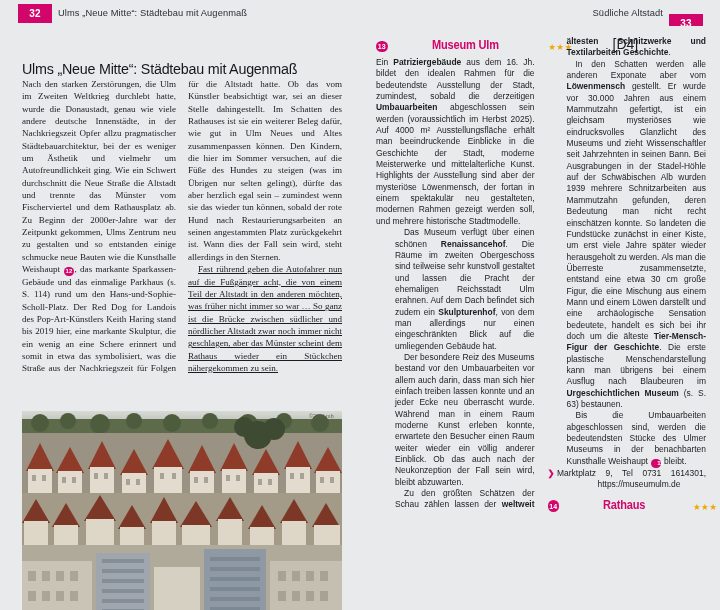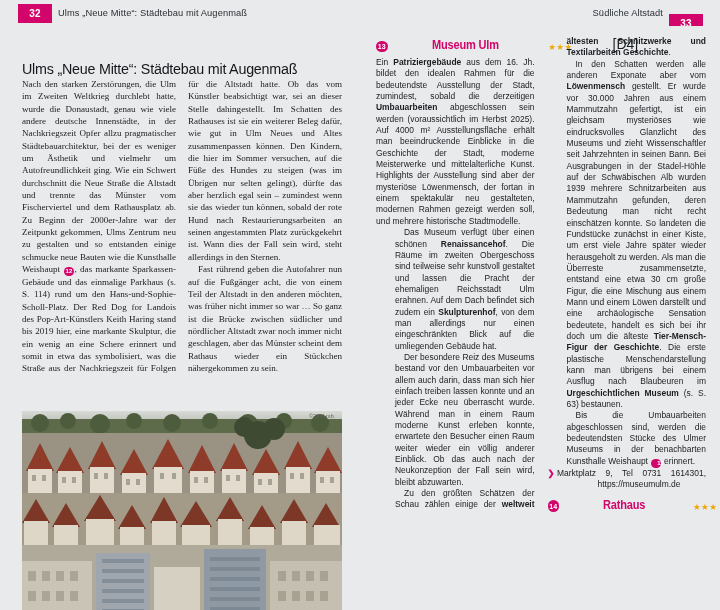--- a/index.html
+++ b/index.html
@@ -57,21 +57,21 @@
     width: 320px; height: 330px;
     column-count: 2; column-gap: 12px;
   }
   .lcols p {
     margin: 0;
     font-size: 9.05px; line-height: 12.35px;
     text-align: justify; color: #1b1e21;
     -webkit-hyphens: auto; hyphens: auto;
     text-indent: 0;
   }
-  .lcols p + p { text-indent: 10px; }
+  .lcols p + p { text-indent: 10px; text-decoration: underline; }
 
   .photo {
     position: absolute; left: 22px; top: 385px;
     width: 320px; height: 212px;
     overflow: hidden;
     background: #6f7a63;
   }
   .photo svg { display: block; width: 100%; height: 100%; }
   .photo-credit {
     position: absolute; right: 8px; top: 2px;
@@ -326,25 +326,25 @@
         <span class="stars">★★★</span>
         <span class="poi-grid">[D4]</span>
       </div>
 
       <p><span>Ein </span><b>Patriziergebäude</b><span> aus dem 16. Jh. bildet den idealen Rahmen für die bedeutendste Ausstellung der Stadt, zumindest, sobald die derzeitigen </span><b>Umbauarbeiten</b><span> abgeschlossen sein werden (voraussichtlich im Herbst 2025). Auf 4000 m² Ausstellungsfläche erhält man beeindruckende Einblicke in die Geschichte der Stadt, moderne Meisterwerke und mittelalterliche Kunst. Highlights der Ausstellung sind aber der mysteriöse Löwenmensch, der fortan in einem spektakulär neu gestalteten, modernen Rahmen gezeigt werden soll, und mehrere historische Stadtmodelle.</span></p>
 
       <p class="ind"><span>Das Museum verfügt über einen schönen </span><b>Renaissancehof</b><span>. Die Räume im zweiten Obergeschoss sind teilweise sehr kunstvoll gestaltet und lassen die Pracht der ehemaligen Reichsstadt Ulm erahnen. Auf dem Dach befindet sich zudem ein </span><b>Skulpturenhof</b><span>, von dem man allerdings nur einen eingeschränkten Blick auf die umliegenden Gebäude hat.</span></p>
 
       <p class="ind">Der besondere Reiz des Museums bestand vor den Umbauarbeiten vor allem auch darin, dass man sich hier einfach treiben lassen konnte und an jeder Ecke neu überrascht wurde. Während man in einem Raum moderne Kunst erleben konnte, erwartete den Besucher einen Raum weiter wieder ein völlig anderer Einblick. Ob das auch nach der Neukonzeption der Fall sein wird, bleibt abzuwarten.</p>
 
-      <p class="ind"><span>Zu den größten Schätzen der Schau zählen einige der </span><b>weltweit ältesten Schnitzwerke und Textilarbeiten Geschichte</b><span>.</span></p>
+      <p class="ind"><span>Zu den größten Schätzen der Schau zählen lassen der </span><b>weltweit ältesten Schnitzwerke und Textilarbeiten Geschichte</b><span>.</span></p>
 
       <p class="ind"><span>In den Schatten werden alle anderen Exponate aber vom </span><b>Löwenmensch</b><span> gestellt. Er wurde vor 30.000 Jahren aus einem Mammutzahn gefertigt, ist ein gleichsam mysteriöses wie eindrucksvolles Glanzlicht des Museums und zieht Wissenschaftler seit Jahrzehnten in seinen Bann. Bei Ausgrabungen in der Stadel-Höhle auf der Schwäbischen Alb wurden 1939 mehrere Schnitzarbeiten aus Mammutzahn gefunden, deren Bedeutung man nicht recht einschätzen konnte. So landeten die Fundstücke zunächst in einer Kiste, um erst viele Jahre später wieder herausgeholt zu werden. Als man die Überreste zusammensetzte, entstand eine etwa 30 cm große Figur, die eine Mischung aus einem Mann und einem Löwen darstellt und eine archäologische Sensation bedeutete, handelt es sich bei ihr doch um die älteste </span><b>Tier-Mensch-Figur der Geschichte</b><span>. Die erste plastische Menschendarstellung kann man übrigens bei einem Ausflug nach Blaubeuren im </span><b>Urgeschichtlichen Museum</b><span> (s. S. 63) bestaunen.</span></p>
 
-      <p class="ind"><span>Bis die Umbauarbeiten abgeschlossen sind, werden die bedeutendsten Stücke des Ulmer Museums in der benachbarten Kunsthalle Weishaupt </span><span class="inline-badge">12</span><span> erinnert.</span></p>
+      <p class="ind"><span>Bis die Umbauarbeiten abgeschlossen sind, werden die bedeutendsten Stücke des Ulmer Museums in der benachbarten Kunsthalle Weishaupt </span><span class="inline-badge">12</span><span> bleibt.</span></p>
 
       <p class="contact"><span class="arrow">❯</span><span>Marktplatz 9, Tel 0731 1614301,</span> <span class="url">https://museumulm.de</span></p>
 
       <div class="poi-head spaced">
         <span class="badge">14</span>
         <span class="poi-name">Rathaus</span>
         <span class="stars">★★★</span>
         <span class="poi-grid">[C4]</span>
       </div>
 

